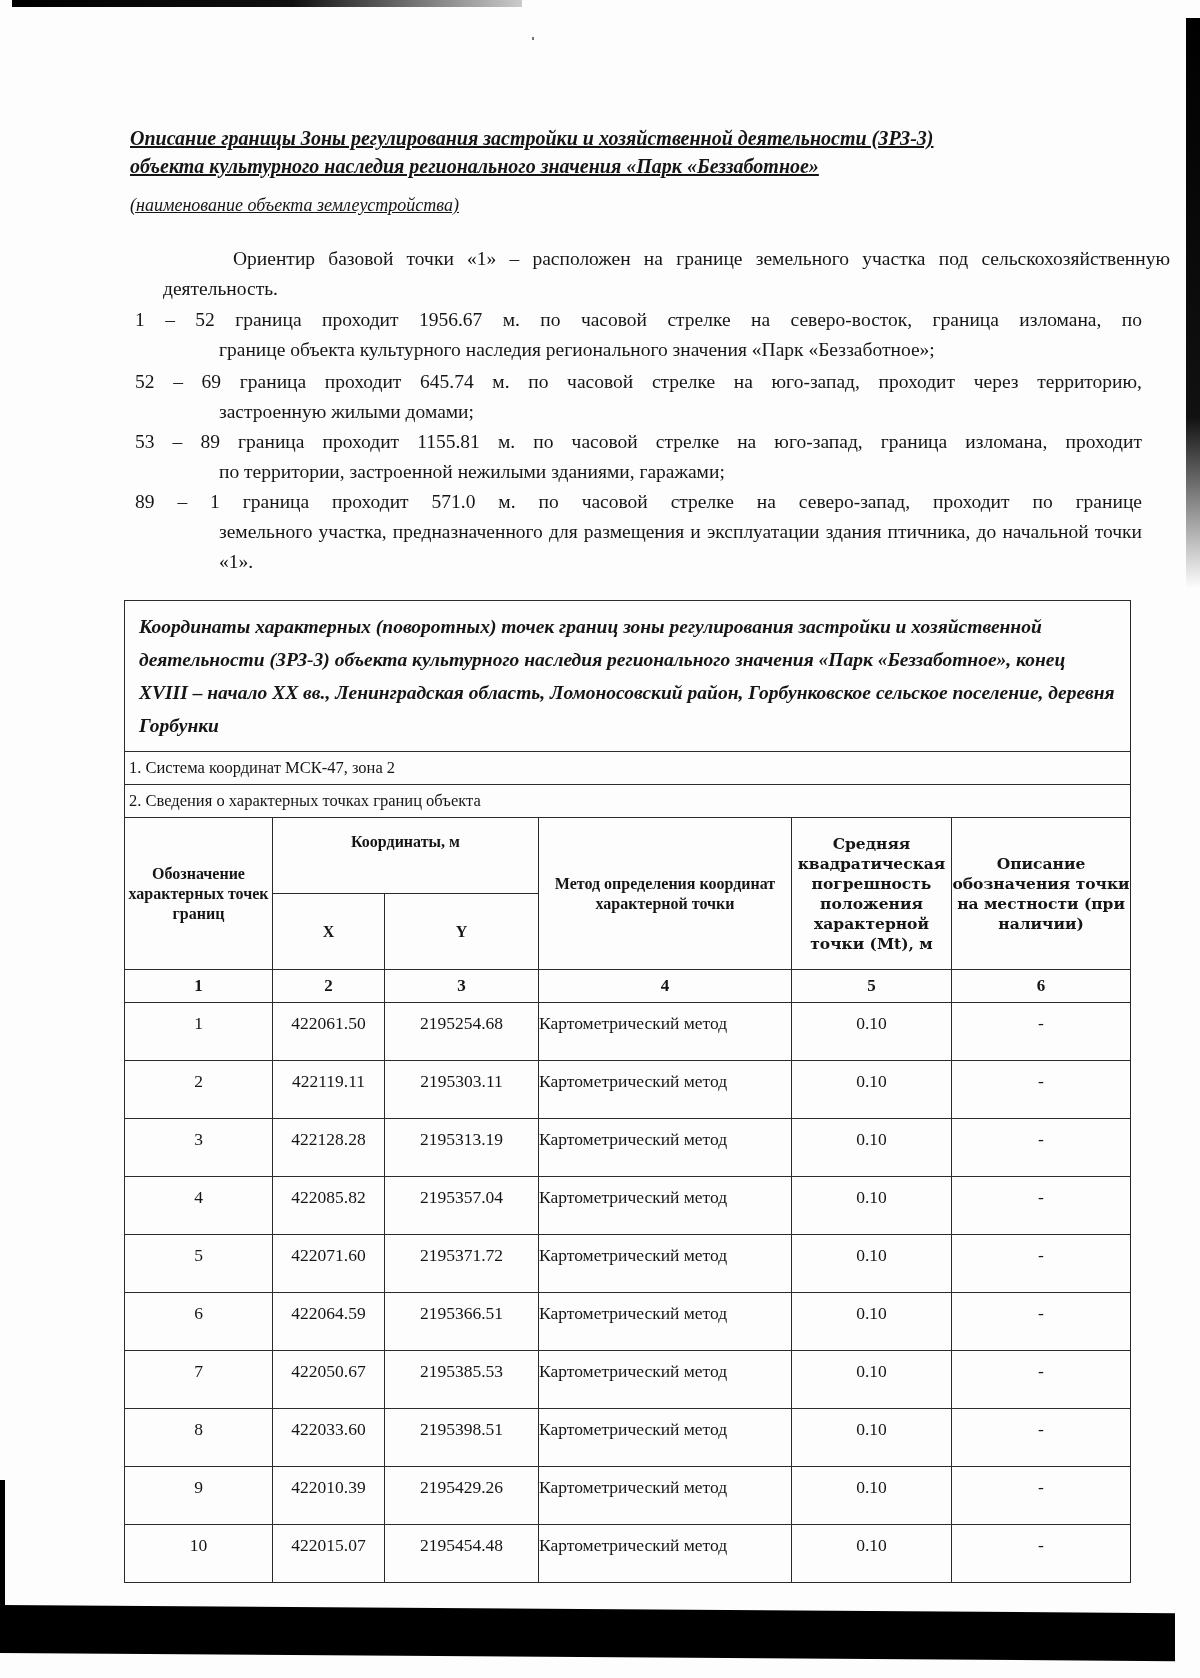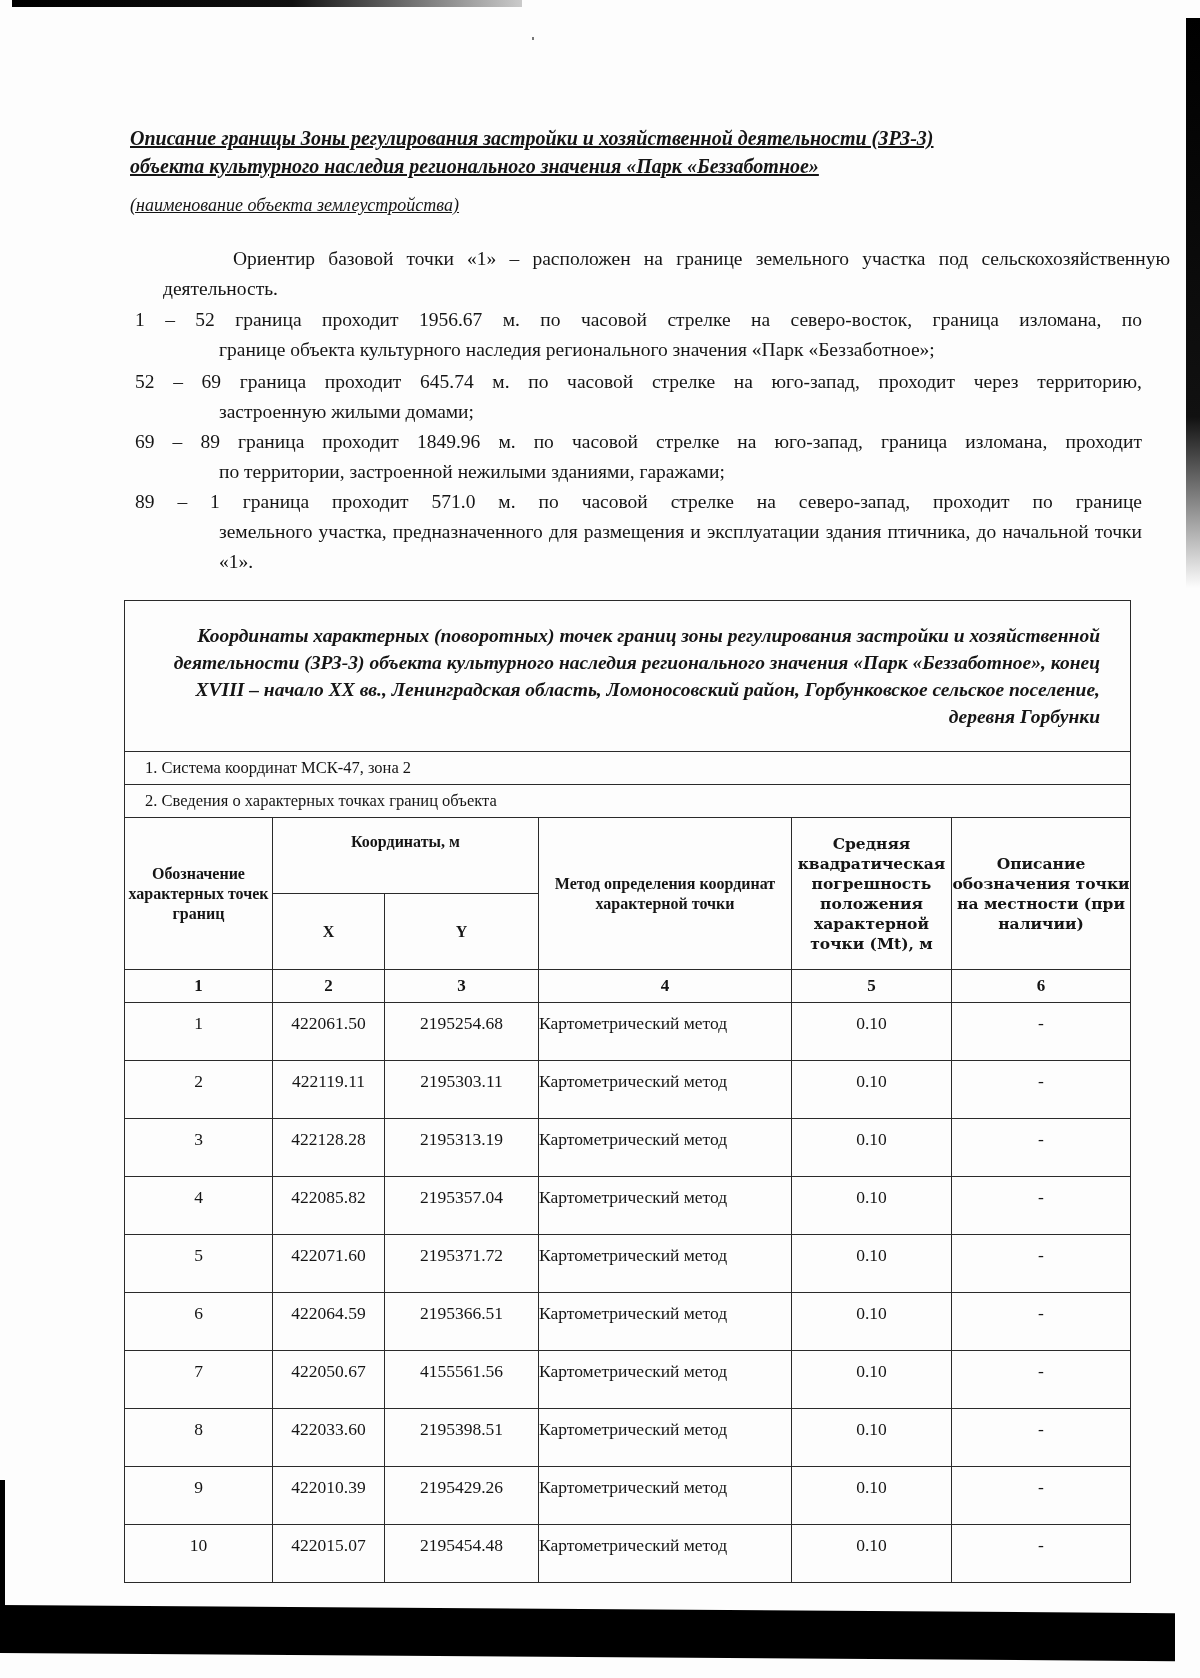--- a/index.html
+++ b/index.html
@@ -24,23 +24,23 @@
 
   .para { position: absolute; left: 135px; width: 1007px; font-size: 19.5px; line-height: 30px; margin-left: 28px; }
   .p-intro { top: 244px; text-align: justify; text-indent: 70px; }
   .seg { position: absolute; left: 135px; width: 1007px; font-size: 19.5px; line-height: 30px; text-align: justify; }
   .seg .first { display: block; text-align: justify; text-align-last: justify; }
   .seg .cont { display: block; padding-left: 84px; text-align: left; }
 
   .tbl-wrap { position: absolute; left: 124px; top: 600px; width: 1006px; }
   table { border-collapse: collapse; width: 1006px; table-layout: fixed; }
   td, th { border: 1.5px solid #2a2a2a; padding: 0; }
-  .caption-cell { height: 138px; text-align: right; font-style: italic; font-weight: bold;
-    font-size: 19.5px; line-height: 27px; padding: 6px 30px; }
-  .info-cell { height: 32px; font-size: 16.5px; padding-left: 20px; text-align: left; }
+  .caption-cell { height: 138px; text-align: left; font-style: italic; font-weight: bold;
+    font-size: 19.5px; line-height: 33px; padding: 6px 14px; }
+  .info-cell { height: 32px; font-size: 16.5px; padding-left: 4px; text-align: left; }
   .hdr { font-weight: bold; font-size: 16px; line-height: 20px; text-align: center; vertical-align: middle; }
   .hdr-sans { font-family: "DejaVu Serif", serif; font-size: 15.5px; }
   .num-row td { height: 32px; text-align: center; font-weight: bold; font-size: 17px; }
   .data-row td { height: 47px; text-align: center; vertical-align: top; padding-top: 10px; font-size: 17.5px; }
   .data-row td.method { text-align: left; }
 </style>
 </head>
 <body>
 
 <div class="scan-top"></div>
@@ -59,21 +59,21 @@
 
 <div class="seg" style="top:305px">
   <span class="first">1 – 52 граница проходит 1956.67 м. по часовой стрелке на северо-восток, граница изломана, по</span>
   <span class="cont">границе объекта культурного наследия регионального значения «Парк «Беззаботное»;</span>
 </div>
 <div class="seg" style="top:367px">
   <span class="first">52 – 69 граница проходит 645.74 м. по часовой стрелке на юго-запад, проходит через территорию,</span>
   <span class="cont">застроенную жилыми домами;</span>
 </div>
 <div class="seg" style="top:427px">
-  <span class="first">69 – 89 граница проходит 1849.96 м. по часовой стрелке на юго-запад, граница изломана, проходит</span>
+  <span class="first">53 – 89 граница проходит 1155.81 м. по часовой стрелке на юго-запад, граница изломана, проходит</span>
   <span class="cont">по территории, застроенной нежилыми зданиями, гаражами;</span>
 </div>
 <div class="seg" style="top:487px">
   <span class="first">89 – 1 граница проходит 571.0 м. по часовой стрелке на северо-запад, проходит по границе</span>
   <span class="cont" style="text-align:justify">земельного участка, предназначенного для размещения и эксплуатации здания птичника, до начальной точки «1».</span>
 </div>
 
 <div class="tbl-wrap">
   <table>
     <colgroup>
@@ -157,21 +157,21 @@
       <td>6</td>
       <td>422064.59</td>
       <td>2195366.51</td>
       <td class="method">Картометрический метод</td>
       <td>0.10</td>
       <td>-</td>
     </tr>
     <tr class="data-row">
       <td>7</td>
       <td>422050.67</td>
-      <td>4155561.56</td>
+      <td>2195385.53</td>
       <td class="method">Картометрический метод</td>
       <td>0.10</td>
       <td>-</td>
     </tr>
     <tr class="data-row">
       <td>8</td>
       <td>422033.60</td>
       <td>2195398.51</td>
       <td class="method">Картометрический метод</td>
       <td>0.10</td>

